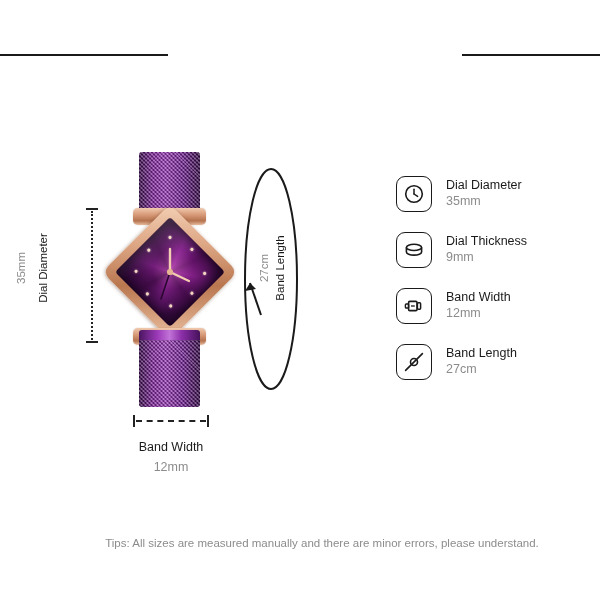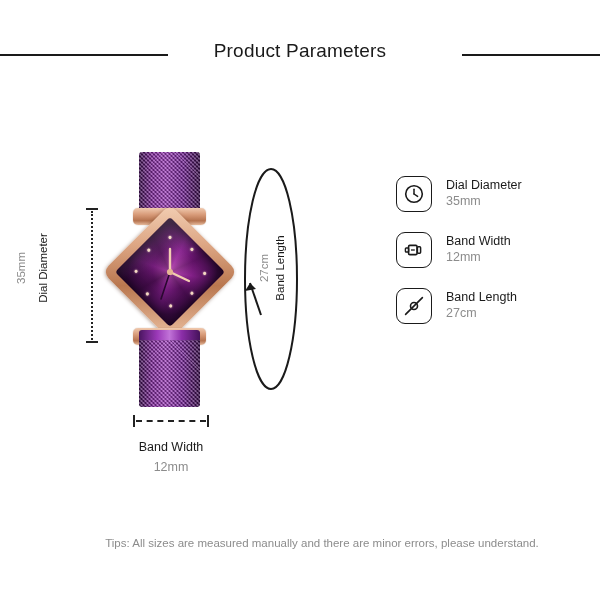--- a/index.html
+++ b/index.html
@@ -303,21 +303,20 @@
     font-size: 11.5px;
     color: #8c8c8c;
     margin-left: 22px;
   }
 </style>
 </head>
 <body>
 
 <div class="header">
   <div class="rule rule-left"></div>
-  <div class="page-title">Product Parameters</div>
   <div class="rule rule-right"></div>
 </div>
 
 <div class="watch-figure">
   <div class="band band-top"></div>
   <div class="clasp clasp-top"></div>
 
   <div class="case">
     <div class="dial">
       <div class="markers">
@@ -377,20 +376,32 @@
         <line x1="12" y1="12" x2="12" y2="7.2" stroke="#1a1a1a" stroke-width="1.5" stroke-linecap="round"></line>
         <line x1="12" y1="12" x2="15.6" y2="14.4" stroke="#1a1a1a" stroke-width="1.5" stroke-linecap="round"></line>
       </svg>
     </div>
     <div class="spec-text">
       <div class="spec-name">Dial Diameter</div>
       <div class="spec-val">35mm</div>
     </div>
   </div>
 
+  <div class="spec-row">
+    <div class="spec-icon">
+      <svg width="24" height="24" viewBox="0 0 24 24">
+        <ellipse cx="12" cy="9.4" rx="7.6" ry="3.1" fill="none" stroke="#1a1a1a" stroke-width="1.6"></ellipse>
+        <path d="M4.4 9.4 v4.6 a7.6 3.1 0 0 0 15.2 0 v-4.6" fill="none" stroke="#1a1a1a" stroke-width="1.6"></path>
+      </svg>
+    </div>
+    <div class="spec-text">
+      <div class="spec-name">Dial Thickness</div>
+      <div class="spec-val">9mm</div>
+    </div>
+  </div>
 
   <div class="spec-row">
     <div class="spec-icon">
       <svg width="24" height="24" viewBox="0 0 24 24">
         <rect x="6.6" y="7.4" width="8.4" height="9.2" rx="1.2" fill="none" stroke="#1a1a1a" stroke-width="1.6"></rect>
         <rect x="15.4" y="8.8" width="3.2" height="6.4" rx="1" fill="none" stroke="#1a1a1a" stroke-width="1.5"></rect>
         <rect x="3.4" y="10" width="3.2" height="4" rx=".8" fill="none" stroke="#1a1a1a" stroke-width="1.4"></rect>
         <line x1="9" y1="12" x2="12.8" y2="12" stroke="#1a1a1a" stroke-width="1.3"></line>
       </svg>
     </div>

